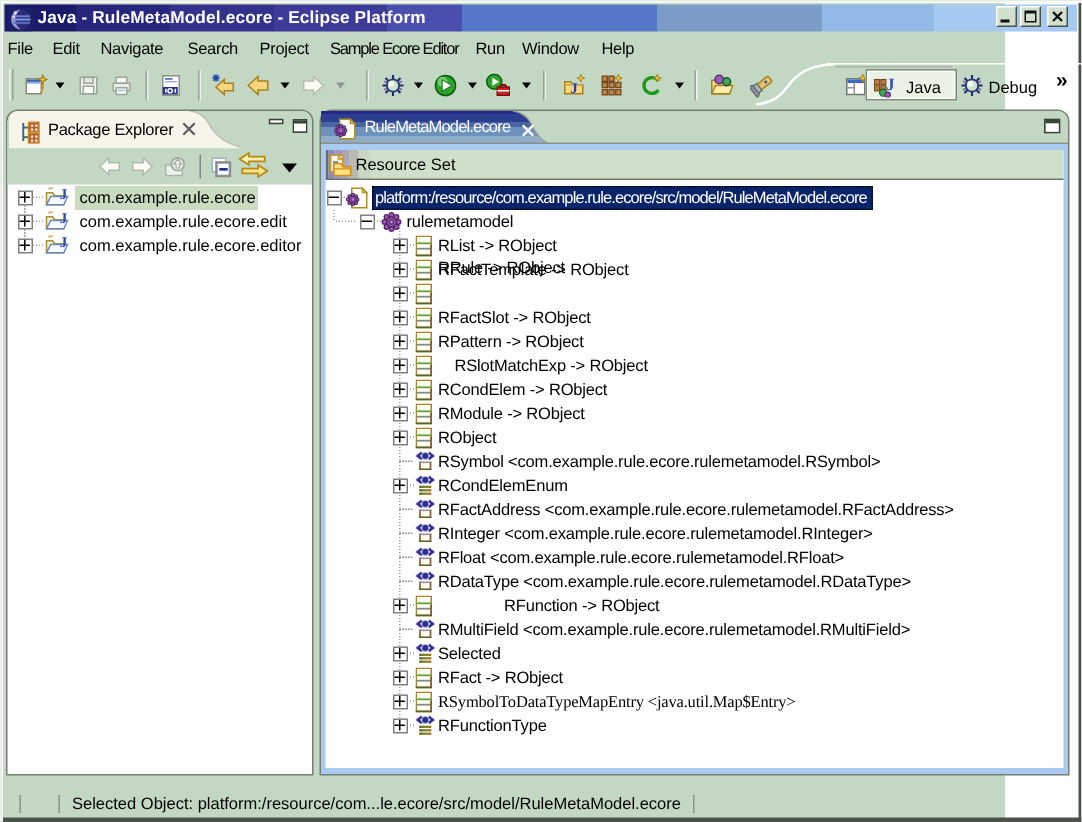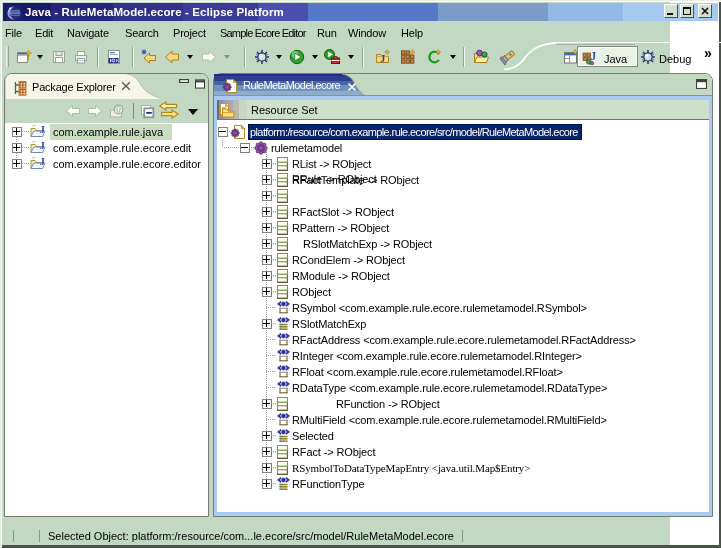--- a/index.html
+++ b/index.html
@@ -262,21 +262,21 @@
 <div style="position:absolute;left:11.5px;top:126.5px;width:10px;height:10px;background:#fff;border:1px solid #808080;box-sizing:border-box"></div>
     <div style="position:absolute;left:13.0px;top:131.0px;width:7px;height:1.2px;background:#000;"></div>
     <div style="position:absolute;left:15.9px;top:128.0px;width:1.2px;height:7px;background:#000;"></div>
 <div style="position:absolute;left:22px;top:131.0px;width:7px;height:1px;background:repeating-linear-gradient(to right,#9a9a9a 0 1px,transparent 1px 2px);"></div>
 <svg style="position:absolute;left:30px;top:124.0px" width="16" height="14" viewBox="0 0 16 14">
       <path d="M1 4.5 L1 12.5 L12.5 12.5 L12.5 6.5 L6.5 6.5 L5 4.5 Z" fill="#f4eed6" stroke="#a89038"></path>
 <path d="M1 12.5 L3.8 7 L15 7 L12.5 12.5 Z" fill="#fbfcff" stroke="#6888c0"></path>
 <path d="M2.2 2.2 Q3.8 0.8 5.2 1.8" fill="none" stroke="#e8a060" stroke-width="1"></path>
 <text x="9.8" y="8.8" font-size="10" font-weight="bold" fill="#2a48b0" font-family="Liberation Serif">J</text>
     </svg>
-<div style="position:absolute;left:53px;top:123.5px;white-space:pre;line-height:16px;">com.example.rule.java</div>
+<div style="position:absolute;left:53px;top:123.5px;white-space:pre;line-height:16px;">com.example.rule.ecore</div>
 <div style="position:absolute;left:11.5px;top:142.5px;width:10px;height:10px;background:#fff;border:1px solid #808080;box-sizing:border-box"></div>
     <div style="position:absolute;left:13.0px;top:147.0px;width:7px;height:1.2px;background:#000;"></div>
     <div style="position:absolute;left:15.9px;top:144.0px;width:1.2px;height:7px;background:#000;"></div>
 <div style="position:absolute;left:22px;top:147.0px;width:7px;height:1px;background:repeating-linear-gradient(to right,#9a9a9a 0 1px,transparent 1px 2px);"></div>
 <svg style="position:absolute;left:30px;top:140.0px" width="16" height="14" viewBox="0 0 16 14">
       <path d="M1 4.5 L1 12.5 L12.5 12.5 L12.5 6.5 L6.5 6.5 L5 4.5 Z" fill="#f4eed6" stroke="#a89038"></path>
 <path d="M1 12.5 L3.8 7 L15 7 L12.5 12.5 Z" fill="#fbfcff" stroke="#6888c0"></path>
 <path d="M2.2 2.2 Q3.8 0.8 5.2 1.8" fill="none" stroke="#e8a060" stroke-width="1"></path>
 <text x="9.8" y="8.8" font-size="10" font-weight="bold" fill="#2a48b0" font-family="Liberation Serif">J</text>
     </svg>
@@ -355,21 +355,21 @@
       <rect x="1.5" y="1.5" width="8" height="11" fill="#fffef8" stroke="#c89830"></rect>
 <path d="M6.5 1.5 L9.5 4.5 L6.5 4.5 Z" fill="#e8c868" stroke="#c89830" stroke-width="0.8"></path>
 <g stroke="#2a8080" stroke-width="1.1">
         <line x1="3" y1="6" x2="6.5" y2="6"></line>
 <line x1="3" y1="8" x2="5.5" y2="8"></line>
         <line x1="3" y1="10" x2="6.5" y2="10"></line>
       </g>
 <path d="M3.5 7 L3.5 15 L14.8 15 L14.8 9.2 L9.8 9.2 L8.2 7 Z" fill="#f8e382" stroke="#d88a18" stroke-width="1.1"></path>
 <path d="M3.5 10.6 L14.8 10.6" stroke="#d88a18" stroke-width="0.8"></path>
     </svg>
-<div style="position:absolute;left:251px;top:102px;white-space:pre;line-height:16px;">Resource Set</div>
+<div style="position:absolute;left:237px;top:102px;white-space:pre;line-height:16px;">Resource Set</div>
 <div style="position:absolute;left:217px;top:119px;width:492px;height:1px;background:#6e786e;"></div>
 <div style="position:absolute;left:222px;top:140px;width:1px;height:8px;background:repeating-linear-gradient(to bottom,#9a9a9a 0 1px,transparent 1px 2px);"></div>
 <div style="position:absolute;left:224px;top:147px;width:14px;height:1px;background:repeating-linear-gradient(to right,#9a9a9a 0 1px,transparent 1px 2px);"></div>
 <div style="position:absolute;left:266px;top:150px;width:1px;height:333.5px;background:repeating-linear-gradient(to bottom,#9a9a9a 0 1px,transparent 1px 2px);"></div>
 <div style="position:absolute;left:229.0px;top:131.0px;width:2.0px;height:1px;background:repeating-linear-gradient(to right,#9a9a9a 0 1px,transparent 1px 2px);"></div>
 <div style="position:absolute;left:217.5px;top:126.5px;width:10px;height:10px;background:#fff;border:1px solid #808080;box-sizing:border-box"></div>
     <div style="position:absolute;left:219.0px;top:131.0px;width:7px;height:1.2px;background:#000;"></div>
 <svg style="position:absolute;left:230px;top:123.5px" width="16" height="16" viewBox="0 0 16 16">
       <path d="M4.5 1.5 L11.5 1.5 L14.5 4.5 L14.5 14.5 L4.5 14.5 Z" fill="#fffef8" stroke="#b08c28"></path>
 <path d="M11.5 1.5 L11.5 4.5 L14.5 4.5 Z" fill="#e0c068" stroke="#b08c28" stroke-width="0.8"></path>
@@ -554,21 +554,21 @@
 <g fill="none" stroke="#28288e" stroke-width="1.6">
 <path d="M5.2 1 L1.8 3.6 L5.2 6.2"></path>
         <path d="M10.8 1 L14.2 3.6 L10.8 6.2"></path>
       </g>
 <circle cx="8" cy="3.6" r="3.2" fill="#b0a8e0"></circle>
 <circle cx="8" cy="3.6" r="2.4" fill="#24348e"></circle>
       <rect x="3" y="8.4" width="10" height="1.9" fill="url(#ebg)"></rect>
       <rect x="3" y="11.2" width="10" height="1.9" fill="url(#ebg)"></rect>
       <rect x="3" y="14.0" width="10" height="1.9" fill="url(#ebg)"></rect>
     </svg>
-<div style="position:absolute;left:292px;top:315.5px;white-space:pre;line-height:16px;letter-spacing:-0.12px;">RSlotMatchExp</div>
+<div style="position:absolute;left:292px;top:315.5px;white-space:pre;line-height:16px;letter-spacing:-0.12px;">RCondElemEnum</div>
 <div style="position:absolute;left:266.0px;top:339.0px;width:9.0px;height:1px;background:repeating-linear-gradient(to right,#9a9a9a 0 1px,transparent 1px 2px);"></div>
 <svg style="position:absolute;left:276.5px;top:332.0px" width="13" height="15" viewBox="0 0 16 16">
       <g fill="none" stroke="#aaa2de" stroke-width="2.8">
 <path d="M5.2 1 L1.8 3.6 L5.2 6.2"></path>
         <path d="M10.8 1 L14.2 3.6 L10.8 6.2"></path>
       </g>
 <g fill="none" stroke="#28288e" stroke-width="1.6">
 <path d="M5.2 1 L1.8 3.6 L5.2 6.2"></path>
         <path d="M10.8 1 L14.2 3.6 L10.8 6.2"></path>
       </g>

